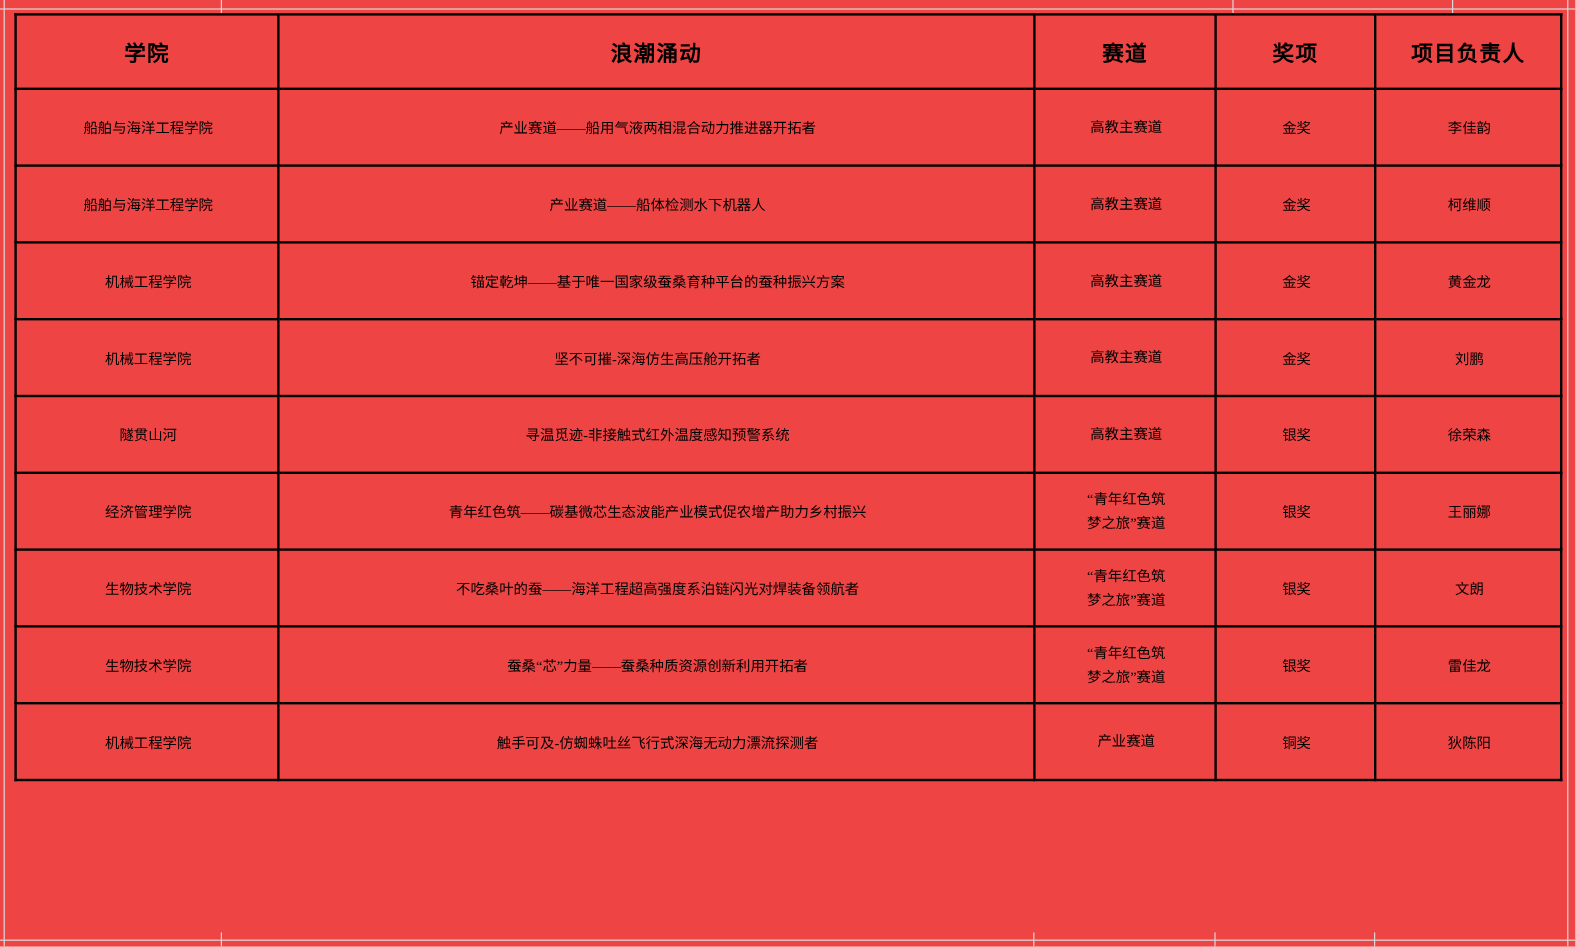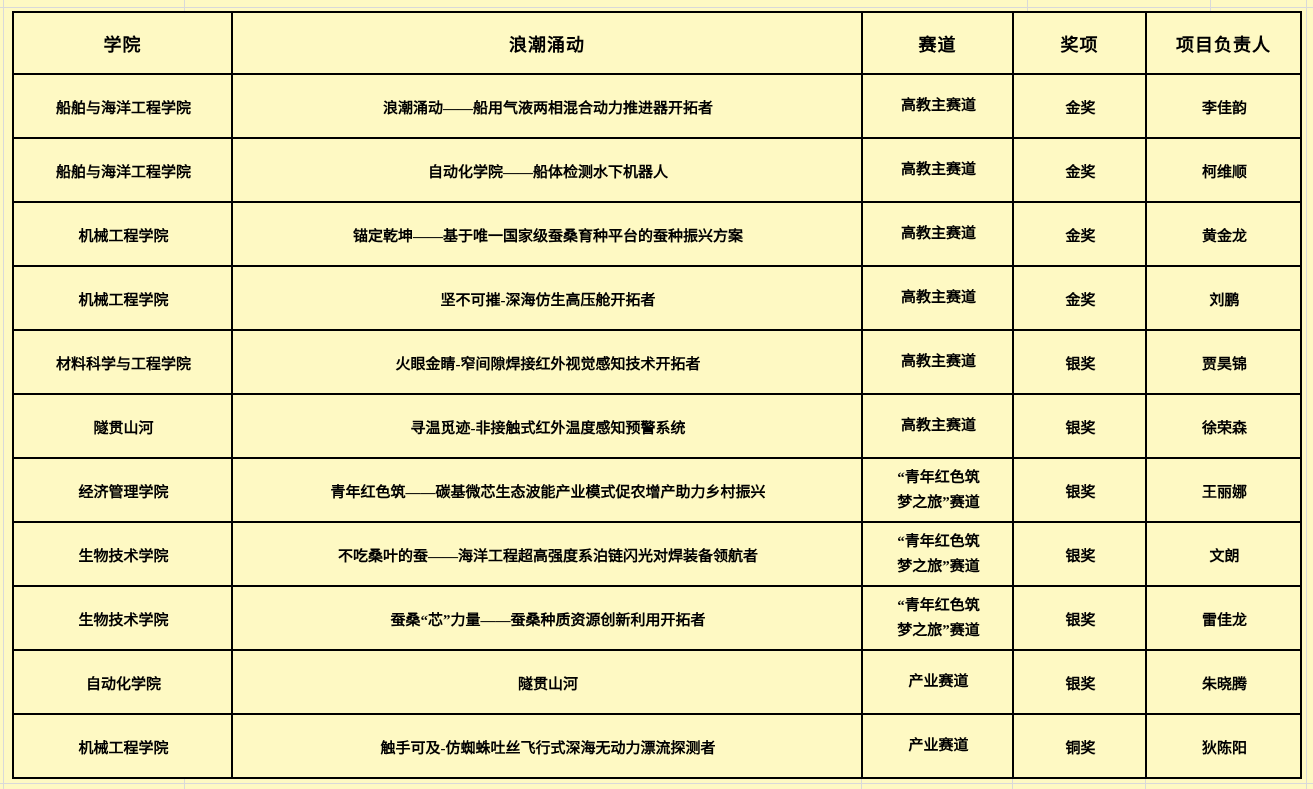--- a/index.html
+++ b/index.html
@@ -1,21 +1,21 @@
 <!DOCTYPE html>
 <html lang="zh-CN"><head>
 <meta charset="utf-8">
 <style>
   * { box-sizing: border-box; }
   html, body { margin: 0; padding: 0; background: #ffffff; }
   .screen {
     position: relative;
     width: 1313px;
     height: 789px;
-    background: #fef9c3;
+    background: #ef4444;
     overflow: hidden;
     font-family: "Liberation Serif", "DejaVu Serif", serif;
     color: #000000;
   }
   
   .grid { position: absolute; background: #d9d9d9; }
   .grid.h { height: 1px; }
   .grid.v { width: 1px; }
 
   table.awards {
@@ -35,22 +35,22 @@
     overflow: hidden;
   }
   table.awards th {
     height: 62px;
     font-size: 18px;
     font-weight: 700;
     letter-spacing: 1px;
   }
   table.awards td {
     height: 64px;
-    font-size: 15px;
-    font-weight: 700;
+    font-size: 12px;
+    font-weight: 400;
     padding-left: 10px;
   }
   td.track-cell {
     white-space: pre-line;
     line-height: 1.7;
     padding: 2px 4px;
   }
 </style>
 </head>
 <body>
@@ -82,52 +82,45 @@
         <th>学院</th>
         <th>浪潮涌动</th>
         <th>赛道</th>
         <th>奖项</th>
         <th>项目负责人</th>
       </tr>
     </thead>
     <tbody>
       <tr>
         <td>船舶与海洋工程学院</td>
-        <td>浪潮涌动——船用气液两相混合动力推进器开拓者</td>
+        <td>产业赛道——船用气液两相混合动力推进器开拓者</td>
         <td class="track-cell">高教主赛道</td>
         <td>金奖</td>
         <td>李佳韵</td>
       </tr>
       <tr>
         <td>船舶与海洋工程学院</td>
-        <td>自动化学院——船体检测水下机器人</td>
+        <td>产业赛道——船体检测水下机器人</td>
         <td class="track-cell">高教主赛道</td>
         <td>金奖</td>
         <td>柯维顺</td>
       </tr>
       <tr>
         <td>机械工程学院</td>
         <td>锚定乾坤——基于唯一国家级蚕桑育种平台的蚕种振兴方案</td>
         <td class="track-cell">高教主赛道</td>
         <td>金奖</td>
         <td>黄金龙</td>
       </tr>
       <tr>
         <td>机械工程学院</td>
         <td>坚不可摧-深海仿生高压舱开拓者</td>
         <td class="track-cell">高教主赛道</td>
         <td>金奖</td>
         <td>刘鹏</td>
-      </tr>
-      <tr>
-        <td>材料科学与工程学院</td>
-        <td>火眼金睛-窄间隙焊接红外视觉感知技术开拓者</td>
-        <td class="track-cell">高教主赛道</td>
-        <td>银奖</td>
-        <td>贾昊锦</td>
       </tr>
       <tr>
         <td>隧贯山河</td>
         <td>寻温觅迹-非接触式红外温度感知预警系统</td>
         <td class="track-cell">高教主赛道</td>
         <td>银奖</td>
         <td>徐荣森</td>
       </tr>
       <tr>
         <td>经济管理学院</td>
@@ -147,27 +140,20 @@
       </tr>
       <tr>
         <td>生物技术学院</td>
         <td>蚕桑“芯”力量——蚕桑种质资源创新利用开拓者</td>
         <td class="track-cell">“青年红色筑
 梦之旅”赛道</td>
         <td>银奖</td>
         <td>雷佳龙</td>
       </tr>
       <tr>
-        <td>自动化学院</td>
-        <td>隧贯山河</td>
-        <td class="track-cell">产业赛道</td>
-        <td>银奖</td>
-        <td>朱晓腾</td>
-      </tr>
-      <tr>
         <td>机械工程学院</td>
         <td>触手可及-仿蜘蛛吐丝飞行式深海无动力漂流探测者</td>
         <td class="track-cell">产业赛道</td>
         <td>铜奖</td>
         <td>狄陈阳</td>
       </tr>
     </tbody>
   </table>
 </div>
 

